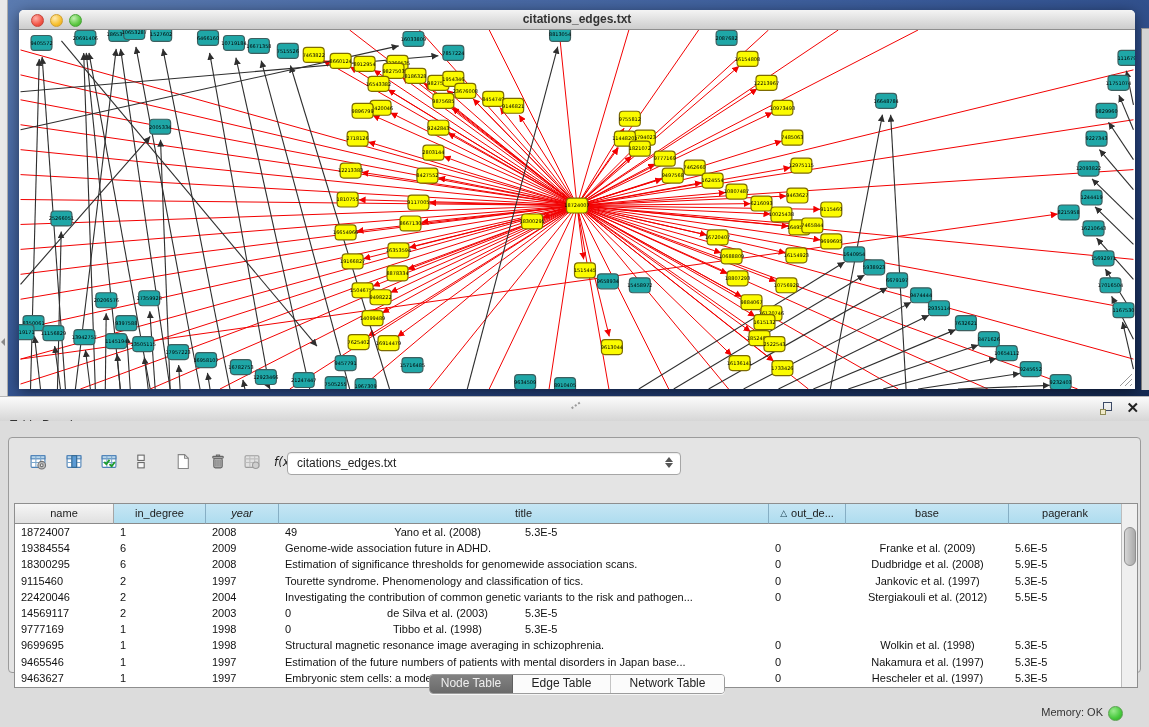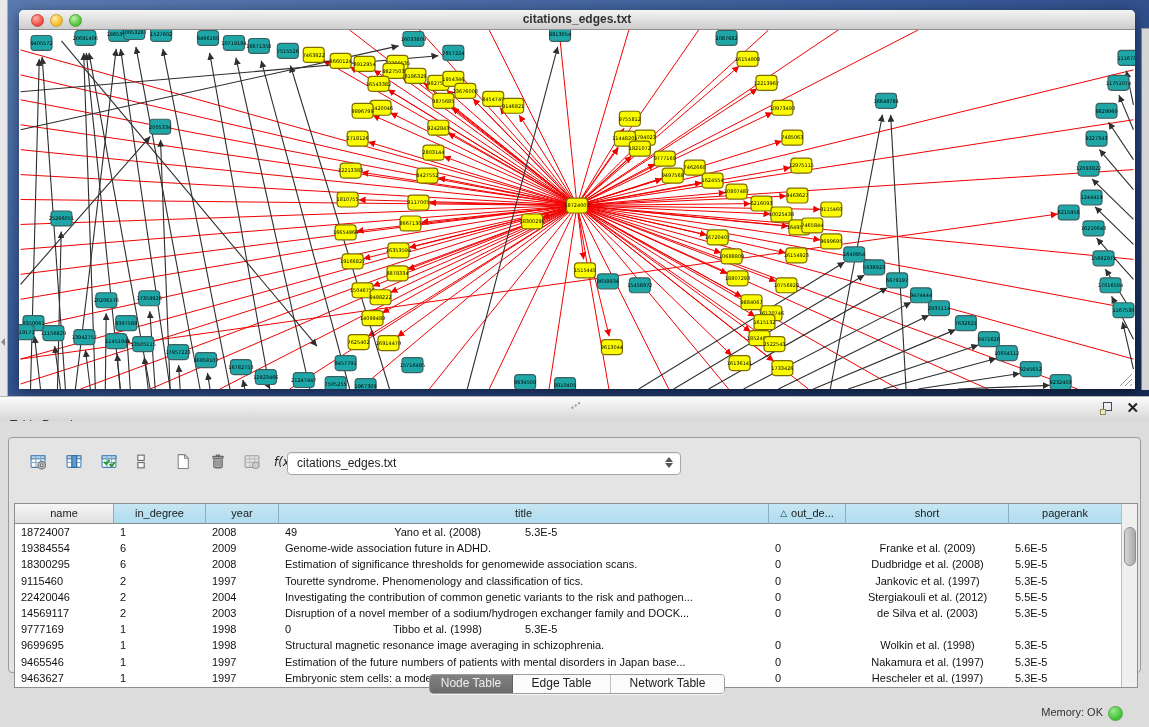--- a/index.html
+++ b/index.html
@@ -867,24 +867,24 @@
         <span class="dd-arrows">
             <i class="dd-up"></i>
             <i class="dd-dn"></i>
           </span>
       </div>
 
       <div class="tablebox">
         <div class="thead" id="thead">
             <div class="hc hgray" style="width: 99px;"><span>name</span></div>
             <div class="hc hblue" style="width: 92px;"><span>in_degree</span></div>
-            <div class="hc hblue" style="width: 73px;"><span>year</span></div>
+            <div class="hc hblue" style="width: 73px; font-style: italic;"><span>year</span></div>
             <div class="hc hblue" style="width: 490px;"><span>title</span></div>
             <div class="hc hblue" style="width: 77px;"><span class="sort">△</span><span>out_de...</span></div>
-            <div class="hc hblue" style="width: 163px;"><span>short</span></div>
+            <div class="hc hblue" style="width: 163px;"><span>base</span></div>
             <div class="hc hblue" style="width: 113px;"><span>pagerank</span></div>
           </div>
         <div class="tbody" id="tbody">
             <div class="tr">
               <div class="td" style="width: 99px;">18724007</div>
               <div class="td" style="width: 92px;">1</div>
               <div class="td" style="width: 73px;">2008</div>
               <div class="td" style="width: 77px;">49</div>
               <div class="td tc" style="width: 163px;">Yano et al. (2008)</div>
               <div class="td" style="width: 113px;">5.3E-5</div>
@@ -922,21 +922,20 @@
               <div class="td" style="width: 73px;">2004</div>
               <div class="td" style="width: 490px;">Investigating the contribution of common genetic variants to the risk and pathogen...</div>
               <div class="td" style="width: 77px;">0</div>
               <div class="td tc" style="width: 163px;">Stergiakouli et al. (2012)</div>
               <div class="td" style="width: 113px;">5.5E-5</div>
             </div>
             <div class="tr">
               <div class="td" style="width: 99px;">14569117</div>
               <div class="td" style="width: 92px;">2</div>
               <div class="td" style="width: 73px;">2003</div>
-              <div class="td" style="width: 490px;">Disruption of a novel member of a sodium/hydrogen exchanger family and DOCK...</div>
               <div class="td" style="width: 77px;">0</div>
               <div class="td tc" style="width: 163px;">de Silva et al. (2003)</div>
               <div class="td" style="width: 113px;">5.3E-5</div>
             </div>
             <div class="tr">
               <div class="td" style="width: 99px;">9777169</div>
               <div class="td" style="width: 92px;">1</div>
               <div class="td" style="width: 73px;">1998</div>
               <div class="td" style="width: 77px;">0</div>
               <div class="td tc" style="width: 163px;">Tibbo et al. (1998)</div>

